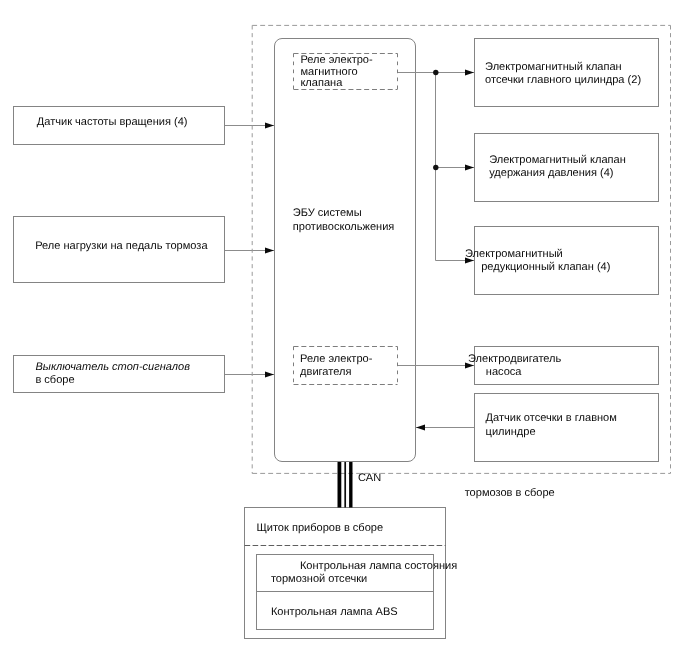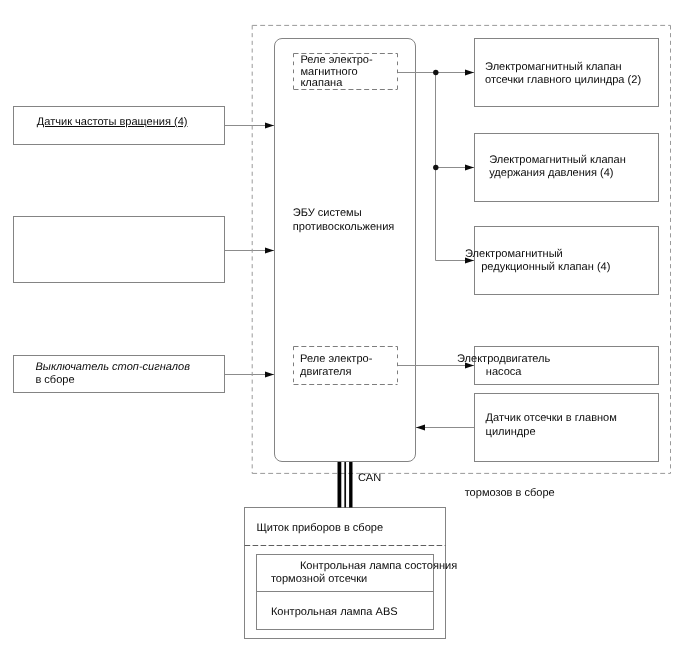--- a/index.html
+++ b/index.html
@@ -11,23 +11,24 @@
   .txt{position:absolute;font-size:11.05px;line-height:normal;color:#0a0a0a;white-space:pre;}
   .ecu{position:absolute;box-sizing:border-box;border:1px solid #848484;border-radius:8px;background:transparent;}
   svg.lines{position:absolute;left:0;top:0;width:688px;height:658px;overflow:visible;}
 </style>
 </head>
 <body>
 
 <div id="canvas">
 
   <div class="box" style="left:13px;top:106px;width:212px;height:39px;"></div>
-  <span class="txt" style="left:36.8px;top:115.8px;text-decoration:underline;">Датчик частоты вращения (4)</span>
+  <span class="txt" style="left:36.8px;top:115.8px;">Датчик частоты вращения (4)</span>
 
   <div class="box" style="left:13px;top:216px;width:212px;height:67px;"></div>
+  <span class="txt" style="left:35.2px;top:239.8px;">Реле нагрузки на педаль тормоза</span>
 
   <div class="box" style="left:13px;top:355px;width:212px;height:38px;"></div>
   <span class="txt" style="left:35.4px;top:361.4px;font-style:italic;">Выключатель стоп-сигналов</span>
   <span class="txt" style="left:35.4px;top:373.6px;">в сборе</span>
 
   <div class="ecu" style="left:274px;top:38px;width:142px;height:424px;"></div>
   <span class="txt" style="left:292.8px;top:207.2px;">ЭБУ системы</span>
   <span class="txt" style="left:292.8px;top:220.8px;">противоскольжения</span>
 
   <span class="txt" style="left:300.4px;top:53.9px;">Реле электро-</span>
@@ -43,21 +44,21 @@
 
   <div class="box" style="left:474px;top:133px;width:185px;height:69px;"></div>
   <span class="txt" style="left:489.2px;top:153.9px;">Электромагнитный клапан</span>
   <span class="txt" style="left:489.2px;top:166.6px;">удержания давления (4)</span>
 
   <div class="box" style="left:474px;top:226px;width:185px;height:69px;"></div>
   <span class="txt" style="left:465px;top:247.9px;text-align:center;">Электромагнитный</span>
   <span class="txt" style="left:481.2px;top:260.6px;">редукционный клапан (4)</span>
 
   <div class="box" style="left:474px;top:346px;width:185px;height:39px;"></div>
-  <span class="txt" style="left:457px;top:353.4px;">Электродвигатель</span>
+  <span class="txt" style="left:468px;top:353.4px;">Электродвигатель</span>
   <span class="txt" style="left:485.8px;top:366.3px;">насоса</span>
 
   <div class="box" style="left:474px;top:393px;width:185px;height:69px;"></div>
   <span class="txt" style="left:485.6px;top:411.9px;">Датчик отсечки в главном</span>
   <span class="txt" style="left:485.6px;top:425.8px;">цилиндре</span>
 
   <span class="txt" style="left:464.7px;top:486.8px;">тормозов в сборе</span>
 
   <span class="txt" style="left:357.9px;top:472.3px;">CAN</span>
 

